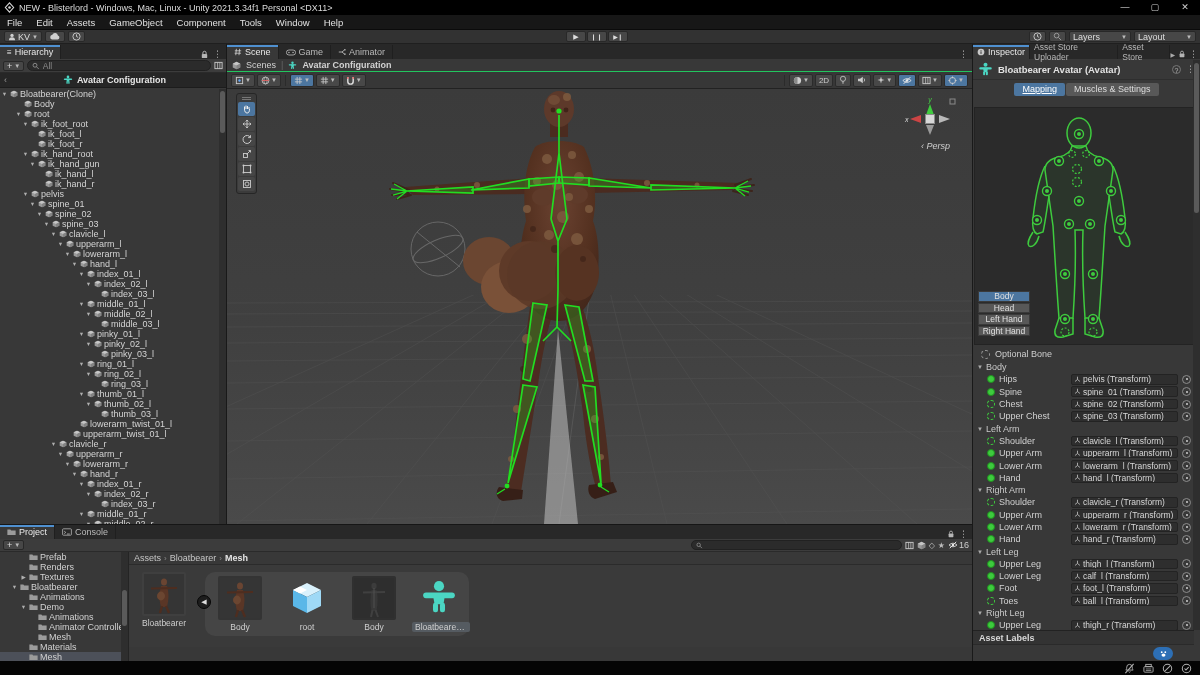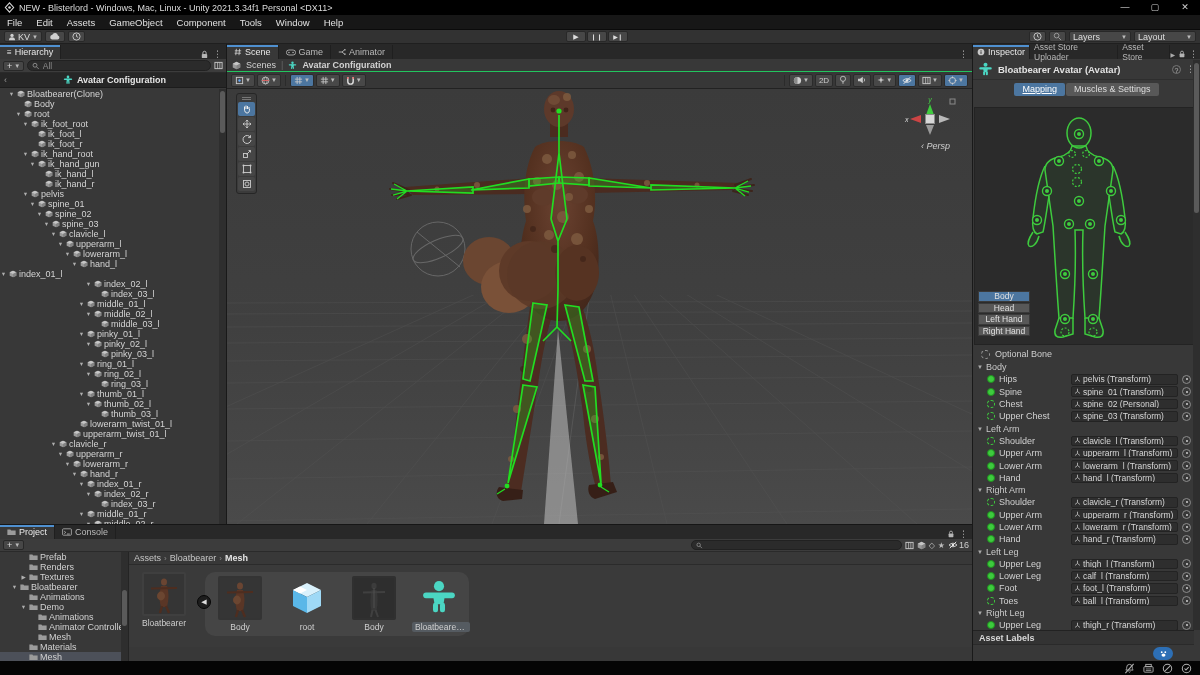--- a/index.html
+++ b/index.html
@@ -361,21 +361,21 @@
     <div id="stagebar">
       <span style="color:#9a9a9a">‹</span>
       <span class="title">
           <svg width="10" height="10" style="color:var(--teal)">
             <use href="#i-avatar"></use>
           </svg>
           <span>Avatar Configuration</span>
         </span>
     </div>
     <div id="tree">
-        <div class="trow" style="padding-left:8px">
+        <div class="trow" style="padding-left:1px">
           <span class="arr ">▼</span>
           <svg class="cub">
             <use href="#i-cube"></use>
           </svg>
           <span class="tlabel">Bloatbearer(Clone)</span>
         </div>
         <div class="trow" style="padding-left:15px">
           <span class="arr hid">▼</span>
           <svg class="cub">
             <use href="#i-cube"></use>
@@ -487,21 +487,21 @@
           </svg>
           <span class="tlabel">lowerarm_l</span>
         </div>
         <div class="trow" style="padding-left:71px">
           <span class="arr ">▼</span>
           <svg class="cub">
             <use href="#i-cube"></use>
           </svg>
           <span class="tlabel">hand_l</span>
         </div>
-        <div class="trow" style="">
+        <div class="trow" style="padding-left:78px">
           <span class="arr ">▼</span>
           <svg class="cub">
             <use href="#i-cube"></use>
           </svg>
           <span class="tlabel">index_01_l</span>
         </div>
         <div class="trow" style="padding-left:85px">
           <span class="arr ">▼</span>
           <svg class="cub">
             <use href="#i-cube"></use>
@@ -1133,21 +1133,21 @@
           </span>
           <span class="bpick"></span>
         </div>
         <div class="brow">
           <span class="bdot dotted"></span>
           <span class="blabel">Chest</span>
           <span class="bfield">
             <svg width="7" height="7" viewBox="0 0 8 8">
               <path d="M4 4 V0.8 M4 4 L1.2 6.2 M4 4 L6.8 6.2" stroke="#b9b9b9" fill="none" stroke-width="1"></path>
             </svg>
-            <span class="bval">spine_02 (Personal)</span>
+            <span class="bval">spine_02 (Transform)</span>
           </span>
           <span class="bpick"></span>
         </div>
         <div class="brow">
           <span class="bdot dotted"></span>
           <span class="blabel">Upper Chest</span>
           <span class="bfield">
             <svg width="7" height="7" viewBox="0 0 8 8">
               <path d="M4 4 V0.8 M4 4 L1.2 6.2 M4 4 L6.8 6.2" stroke="#b9b9b9" fill="none" stroke-width="1"></path>
             </svg>

